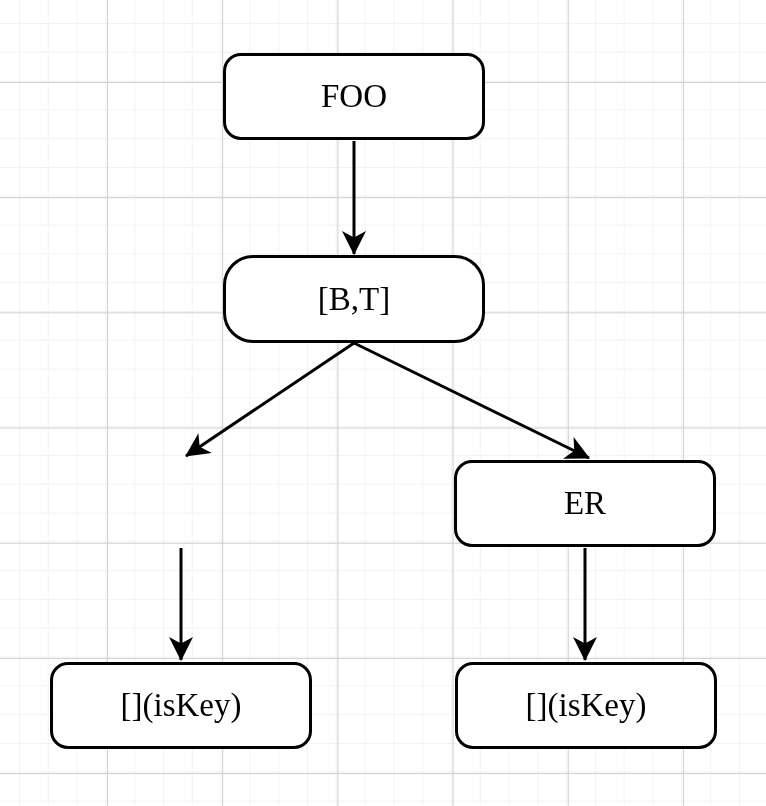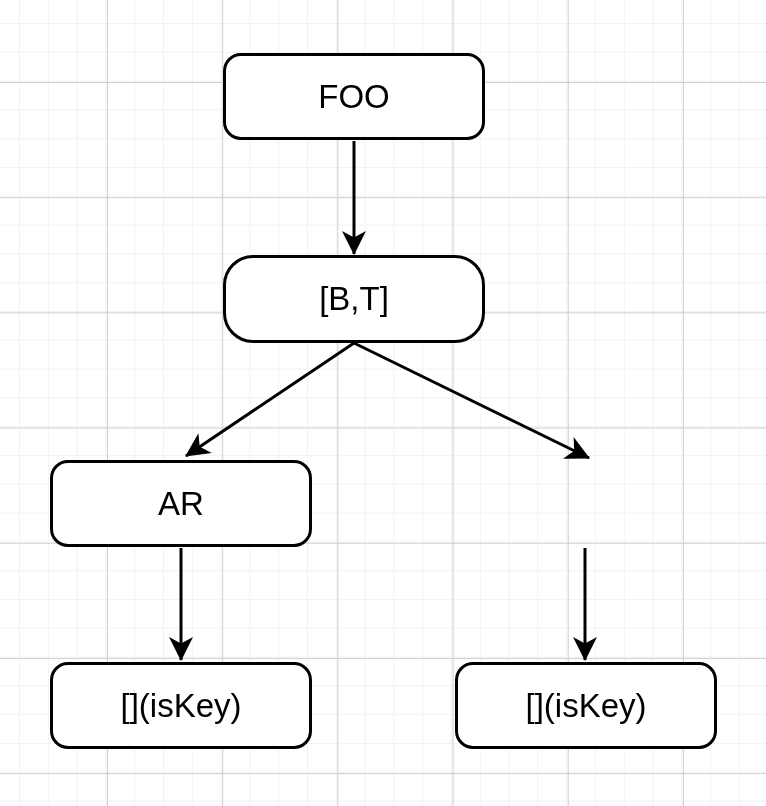--- a/index.html
+++ b/index.html
@@ -20,21 +20,21 @@
     background-size:
       115.2px 115.2px,
       115.2px 115.2px,
       28.8px 28.8px,
       28.8px 28.8px;
     background-position:
       107px 0,
       0 82px,
       19px 0,
       0 23px;
-    font-family: Liberation Sans, sans-serif;
+    font-family: Liberation Serif, serif;
   }
   .edges {
     position: absolute;
     left: 0;
     top: 0;
     width: 766px;
     height: 806px;
     pointer-events: none;
   }
   .edges line {
@@ -84,24 +84,24 @@
   </svg>
 
   <div class="node node-foo">
     <span>FOO</span>
   </div>
 
   <div class="node node-bt">
     <span>[B,T]</span>
   </div>
 
-  <div class="node node-ar">
-    <span>AR</span>
+
+  <div class="node node-er">
+    <span>ER</span>
   </div>
-
 
   <div class="node node-iskey-left">
     <span>[](isKey)</span>
   </div>
 
   <div class="node node-iskey-right">
     <span>[](isKey)</span>
   </div>
 
 </div>

